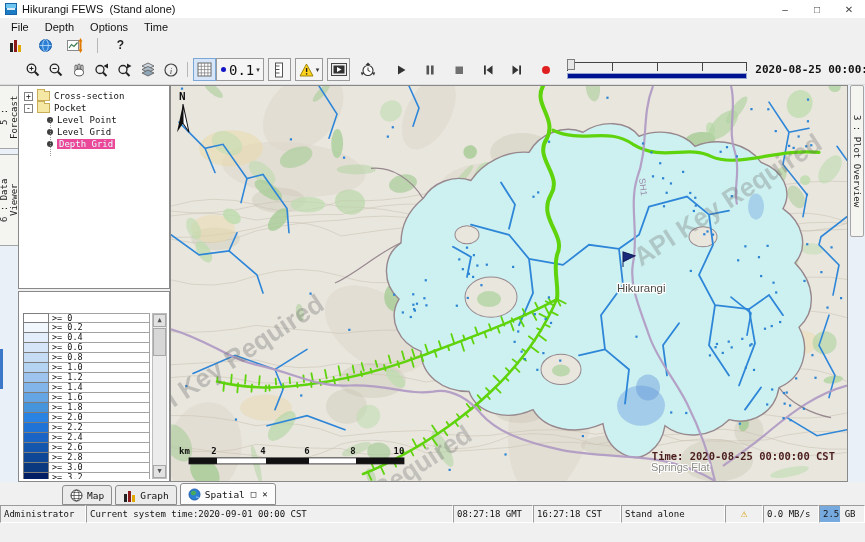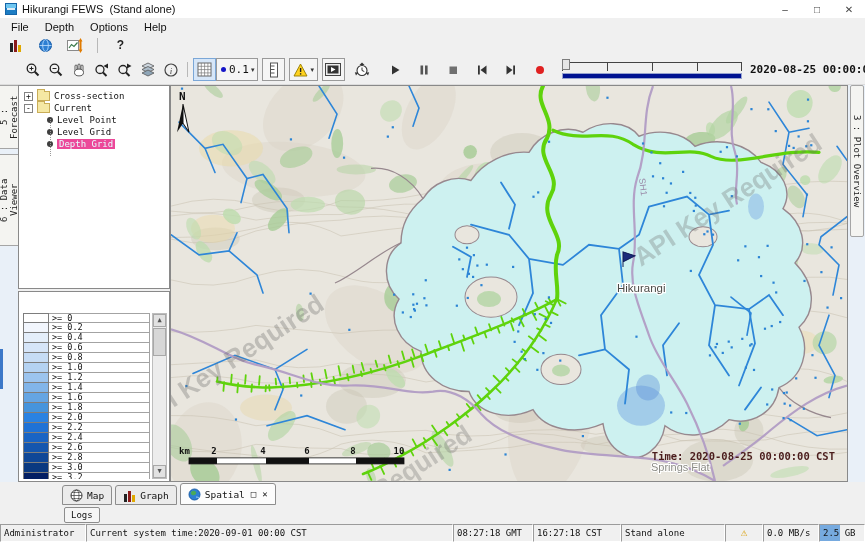--- a/index.html
+++ b/index.html
@@ -22,21 +22,21 @@
 
   
   .toolbar1 {height:20px;display:flex;align-items:center;padding-left:5px;gap:6px;flex:none;}
   .toolbar2 {height:30px;display:flex;align-items:center;padding-left:21px;flex:none;border-bottom:1px solid #dcdcdc;}
   .tb-sep {width:1px;height:15px;background:#b8b8b8;margin:0 5px;flex:none;}
   .tool-btn {width:23px;height:23px;display:flex;align-items:center;justify-content:center;flex:none;background:transparent;border:1px solid transparent;}
   .tool-btn.pressed {background:#d6e6f8;border:1px solid #7ba7d7;}
   .tool-btn.boxed {border:1px solid #9a9a9a;background:#f5f5f5;}
   .tool-btn.wide {width:auto;padding:0 3px;gap:2px;}
   .caret {font-size:7px;color:#333;}
-  .thresh-txt {font-size:11px;color:#111;font-family:"DejaVu Sans Mono",monospace;}
+  .thresh-txt {font-size:14px;color:#111;font-family:"DejaVu Sans Mono",monospace;}
 
   .timeline {flex:1;height:22px;margin:0 8px 0 10px;position:relative;min-width:180px;}
   .tl-track {position:absolute;left:0;right:0;top:3px;height:9px;border-left:1px solid #444;border-right:1px solid #444;border-top:1px solid #444;}
   .tl-ticks {position:absolute;left:0;right:0;top:0;height:8px;
     background:repeating-linear-gradient(to right,transparent 0 44px,#444 44px 45px);}
   .tl-handle {position:absolute;left:0;top:0;width:8px;height:11px;background:#e6e6e6;border:1px solid #7d7d7d;}
   .tl-bar {position:absolute;left:0;right:0;bottom:2px;height:6px;background:#001291;border:1px solid #97a3cf;}
   .tl-date {font-family:"DejaVu Sans Mono",monospace;font-size:11px;font-weight:bold;color:#111;margin-right:3px;white-space:pre;}
 
   
@@ -118,21 +118,21 @@
       <div class="win-btn">–</div>
       <div class="win-btn">□</div>
       <div class="win-btn">✕</div>
     </div>
   </div>
 
   <div class="menubar">
     <span class="menu-item">File</span>
     <span class="menu-item">Depth</span>
     <span class="menu-item">Options</span>
-    <span class="menu-item">Help</span>
+    <span class="menu-item">Time</span>
   </div>
 
   <div class="toolbar1">
     <div class="tool-btn">
       <svg width="15" height="15">
         <rect x="1" y="5" width="3" height="9" fill="#222"></rect>
         <rect x="5" y="2" width="3" height="12" fill="#8b1a1a"></rect>
         <rect x="9" y="7" width="3" height="7" fill="#e0a800"></rect>
       </svg>
     </div>
@@ -307,21 +307,21 @@
     <div class="left-panels">
       <div class="tree-panel">
         <div class="tree-row">
           <span class="expander">+</span>
           <span class="folder"></span>
           <span class="tlabel">Cross-section</span>
         </div>
         <div class="tree-row">
           <span class="expander">-</span>
           <span class="folder"></span>
-          <span class="tlabel">Current</span>
+          <span class="tlabel">Pocket</span>
         </div>
         <div class="tree-row leaf">
           <span class="bullet"></span>
           <span class="tlabel">Level Point</span>
         </div>
         <div class="tree-row leaf">
           <span class="bullet"></span>
           <span class="tlabel">Level Grid</span>
         </div>
         <div class="tree-row leaf">
@@ -876,23 +876,20 @@
       <svg width="13" height="13">
         <circle cx="6.5" cy="6.5" r="5.5" fill="#2d7fd3" stroke="#1b5ea8"></circle>
         <path d="M3,4 q2,-2 4,-1 q2,1 1,3 q-2,2 -4,1 q-2,-1 -1,-3 z" fill="#4cae4c" opacity=".9"></path>
         <path d="M8,9 q2,0 3,1" stroke="#bfe0ff" fill="none" stroke-width=".8"></path>
       </svg>
       <span>Spatial</span>
       <span class="tab-winbtn">□</span>
       <span class="tab-winbtn">✕</span>
     </div>
   </div>
-  <div class="logsrow">
-    <div class="logs-btn">Logs</div>
-  </div>
   <div class="blue-sliver"></div>
 
   <div class="statusbar">
     <div class="cell c-user">Administrator</div>
     <div class="cell c-sys">Current system time:2020-09-01 00:00 CST</div>
     <div class="cell c-gmt">08:27:18 GMT</div>
     <div class="cell c-cst">16:27:18 CST</div>
     <div class="cell c-mode">Stand alone</div>
     <div class="cell c-warn">
       <span class="warn-glyph">⚠</span>

